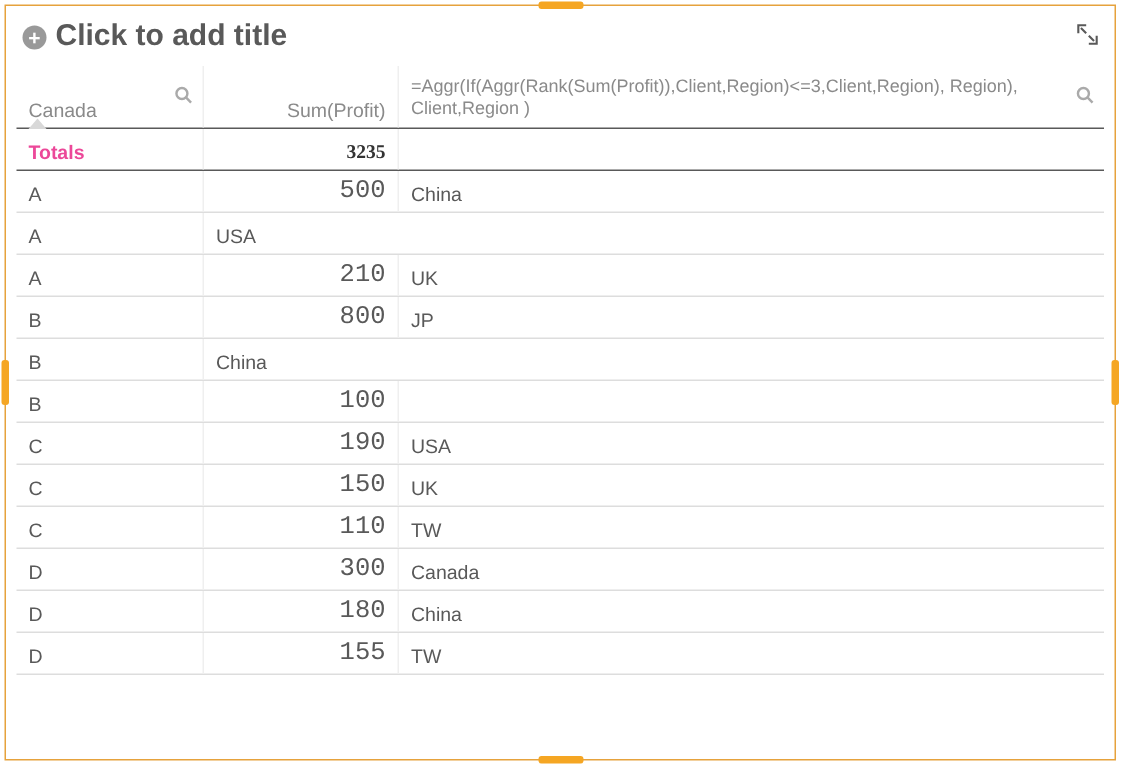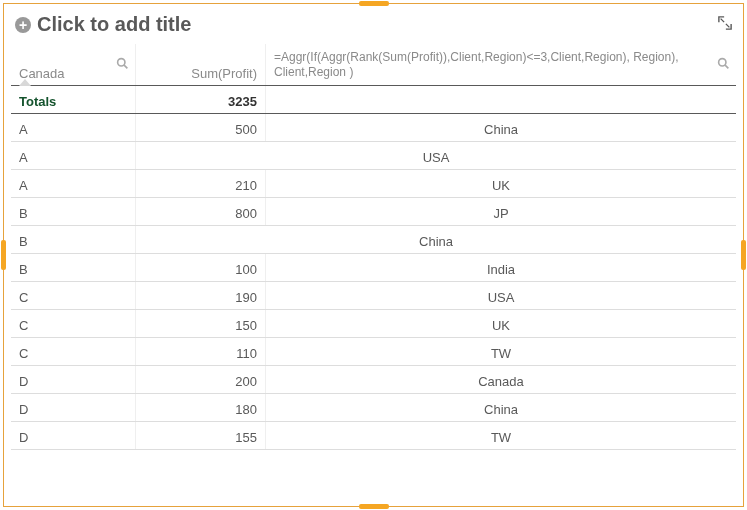--- a/index.html
+++ b/index.html
@@ -74,43 +74,43 @@
   .header-row .col-expr { color: #8a8a8a; font-size: 13px; }
 
   .header-row .col-expr .expr-text {
     font-size: 12px;
     line-height: 1.3;
     padding-right: 22px;
     word-break: break-word;
   }
 
   .col-client, .col-profit, .col-expr { border-right: 1px solid #efefef; }
-  .col-expr { border-right: none; justify-content: center; }
+  .col-expr { border-right: none; }
 
   .search-icon {
     position: absolute;
     right: 6px;
     top: 50%;
     transform: translateY(-50%);
   }
   .search-icon svg { width: 13px; height: 13px; stroke: #aaa; fill: none; stroke-width: 2; }
 
   .sort-indicator {
     position: absolute;
     bottom: -1px;
     left: 8px;
     width: 0; height: 0;
     border-left: 6px solid transparent;
     border-right: 6px solid transparent;
     border-bottom: 7px solid #d8d8d8;
   }
 
-  .data-row .col-profit { font-family: Liberation Sans, sans-serif; font-size: 13px; }
-  .totals-row .col-profit { font-family: Liberation Sans, sans-serif; font-size: 13px; font-weight: bold; color: #333;}
-  .totals-row .col-client { color: #14532d; }
+  .data-row .col-profit { font-family: Liberation Mono, monospace; font-size: 17px; }
+  .totals-row .col-profit { font-family: Liberation Serif, serif; font-size: 13px; font-weight: bold; color: #333;}
+  .totals-row .col-client { color: #ec4899; }
 
 </style>
 </head>
 <body>
 
 <div class="frame">
   <div class="handle h-t"></div>
   <div class="handle h-b"></div>
   <div class="handle h-l"></div>
   <div class="handle h-r"></div>
@@ -217,23 +217,20 @@
               <span>China</span>
             </div>
           </div>
           <div class="data-row">
             <div class="col-client">
               <span>B</span>
             </div>
             <div class="col-profit">
               <span>100</span>
             </div>
-            <div class="col-expr">
-              <span>India</span>
-            </div>
           </div>
           <div class="data-row">
             <div class="col-client">
               <span>C</span>
             </div>
             <div class="col-profit">
               <span>190</span>
             </div>
             <div class="col-expr">
               <span>USA</span>
@@ -259,21 +256,21 @@
             </div>
             <div class="col-expr">
               <span>TW</span>
             </div>
           </div>
           <div class="data-row">
             <div class="col-client">
               <span>D</span>
             </div>
             <div class="col-profit">
-              <span>200</span>
+              <span>300</span>
             </div>
             <div class="col-expr">
               <span>Canada</span>
             </div>
           </div>
           <div class="data-row">
             <div class="col-client">
               <span>D</span>
             </div>
             <div class="col-profit">

